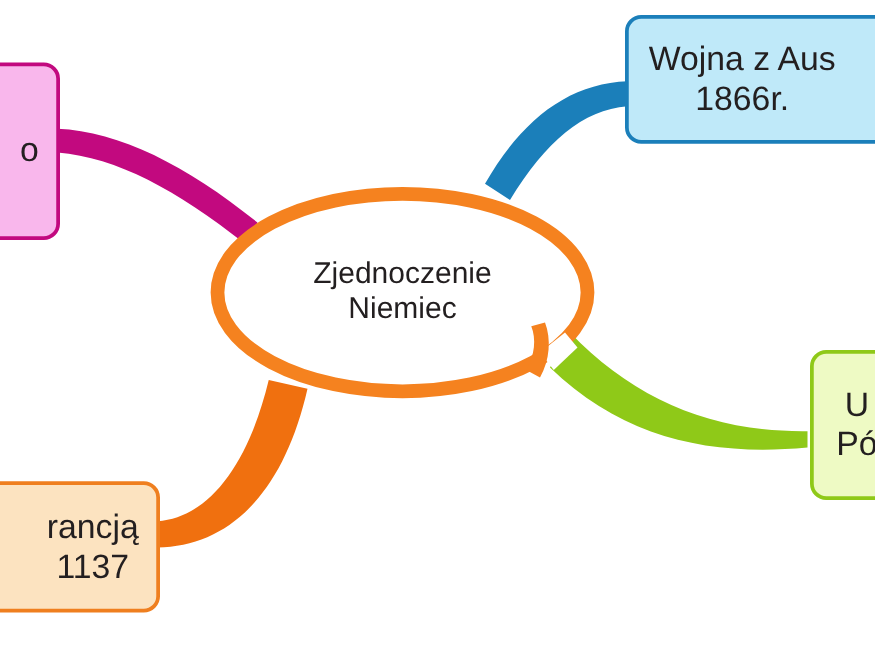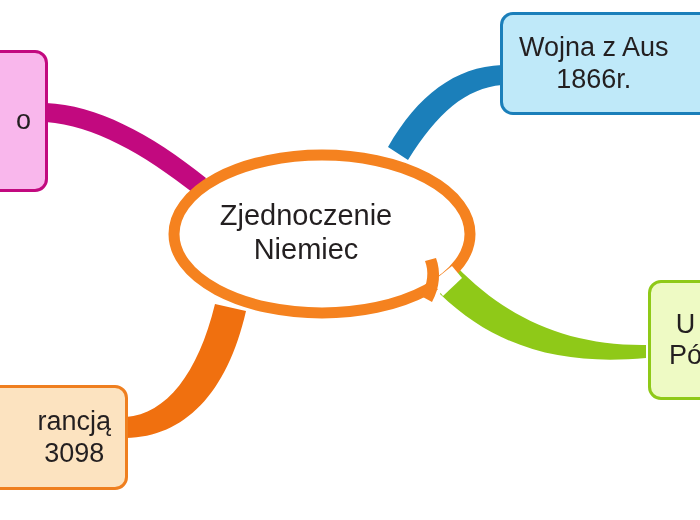--- a/index.html
+++ b/index.html
@@ -30,26 +30,26 @@
     align-items: center;
     justify-content: center;
     text-align: center;
     color: #231f20;
     line-height: 1.16;
     white-space: pre;
   }
 
   
   #node-center {
-    left: 156px;
+    left: 172px;
     top: 152px;
     width: 300px;
     height: 164px;
     z-index: 6;
-    font-size: 29px;
+    font-size: 24px;
   }
   #node-center .center-label {
     position: relative;
     z-index: 2;
     padding-bottom: 2px;
   }
 
   
   .rect-node {
     border-style: solid;
@@ -139,16 +139,16 @@
 1866r.</div>
   </div>
 
   <div class="node rect-node" id="node-green">
     <div>U
 Pó</div>
   </div>
 
   <div class="node rect-node" id="node-orange">
     <div>rancją
-3098</div>
+1137</div>
   </div>
 
 </div>
 
 </body></html>

